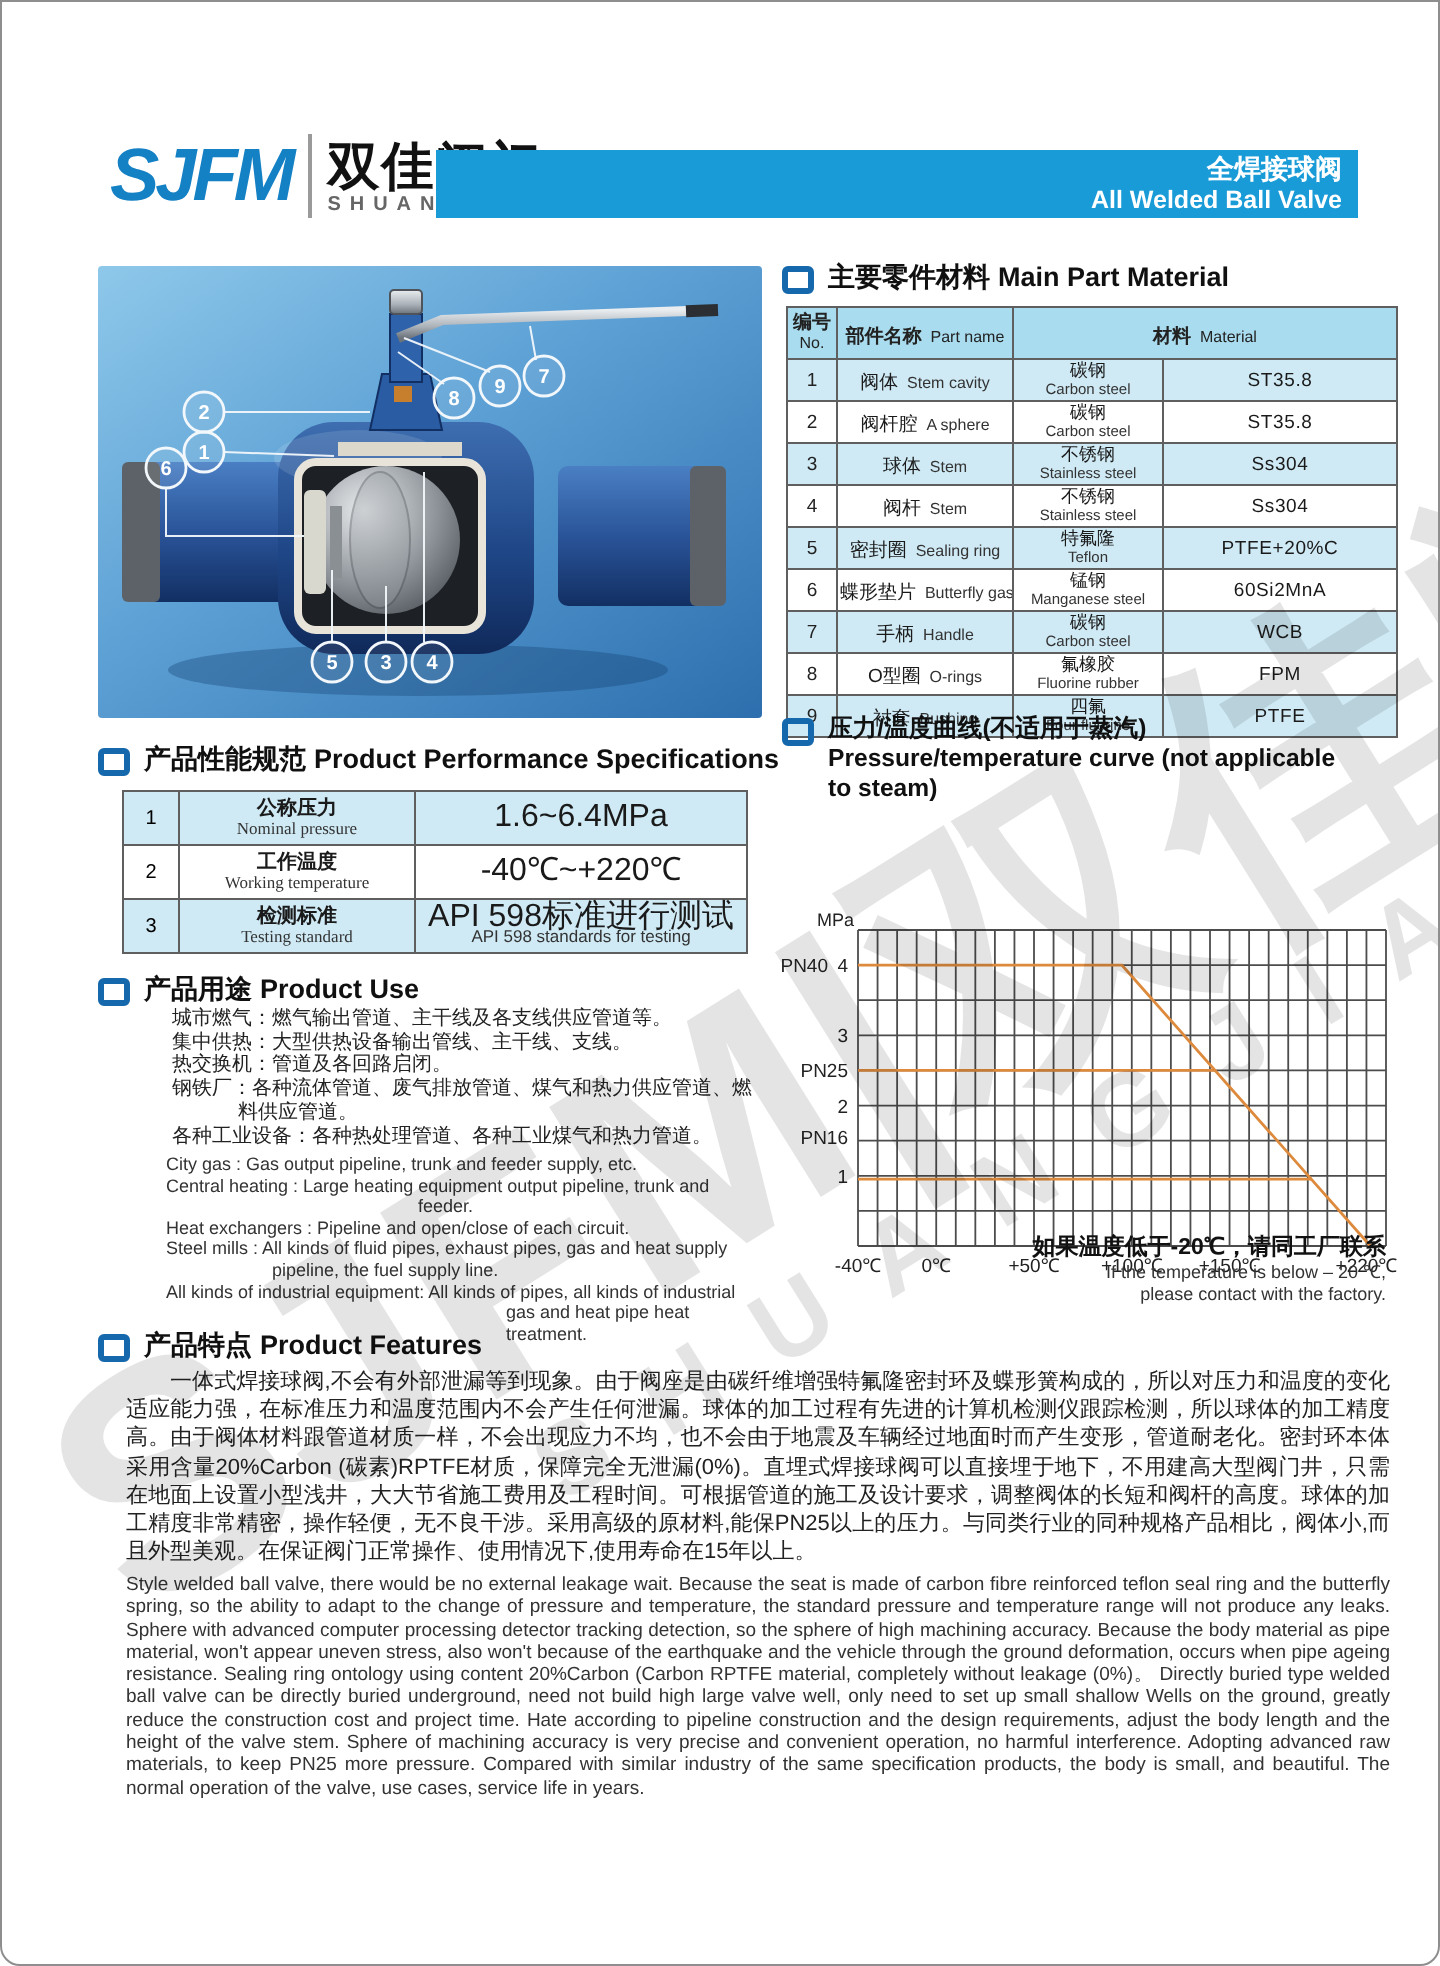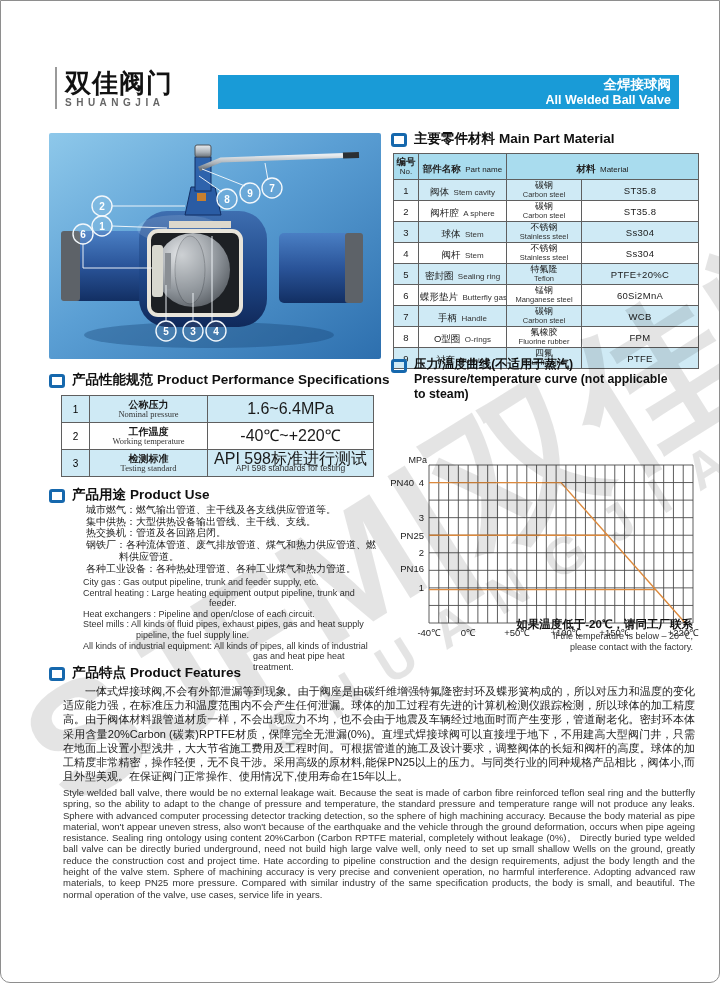--- a/index.html
+++ b/index.html
@@ -71,20 +71,21 @@
   .watermark{position:absolute;left:0px;top:700px;transform:rotate(-32deg);transform-origin:0 0;opacity:.10;pointer-events:none;z-index:6;white-space:nowrap;color:#000;}
   .wm1{font-size:160px;font-weight:bold;line-height:150px;letter-spacing:2px;}
   .wm2{font-size:52px;font-weight:bold;letter-spacing:28px;margin-left:210px;line-height:50px;}
 </style>
 </head>
 <body>
 
 <div class="page">
 
   <div class="logo-block">
+    <span class="logo">SJFM</span>
     <span class="logo-divider"></span>
     <span class="brand">
       <span class="brand-cn">双佳阀门</span>
       <span class="brand-en">SHUANGJIA</span>
     </span>
   </div>
   <div class="banner">
     <div class="banner-cn">全焊接球阀</div>
     <div class="banner-en">All Welded Ball Valve</div>
   </div>

